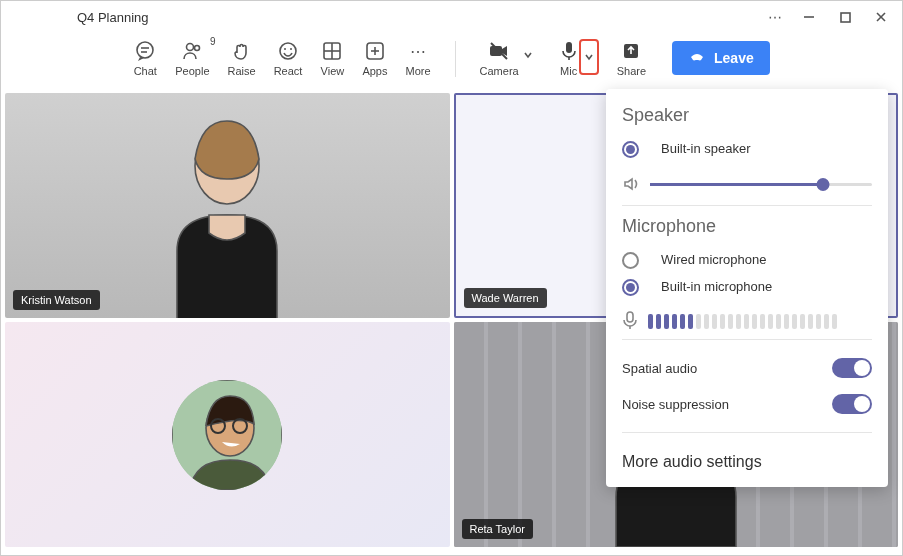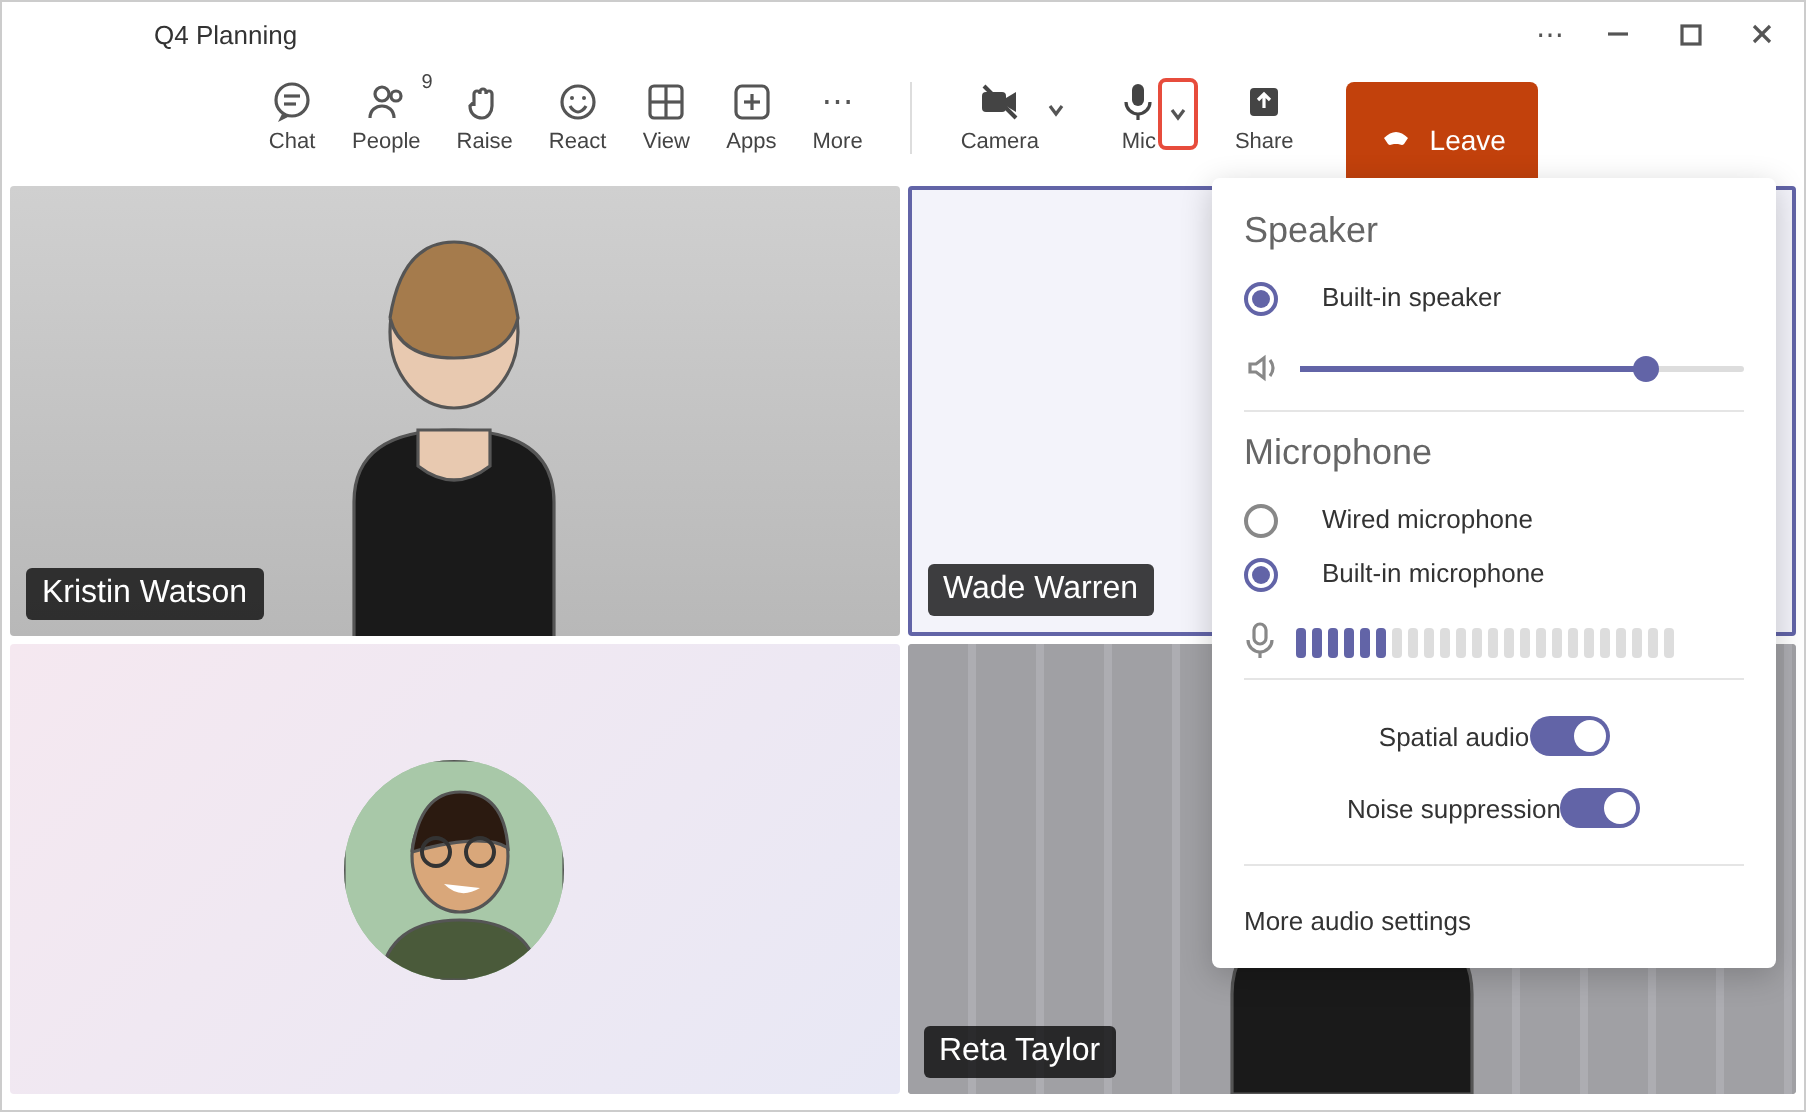--- a/index.html
+++ b/index.html
@@ -10,50 +10,50 @@
 .winbtn{width:34px;height:28px;display:flex;align-items:center;justify-content:center;color:#555;font-size:14px}
 .dots{width:28px;text-align:center;letter-spacing:2px;color:#555}
 .toolbar{height:56px;display:flex;align-items:flex-start;justify-content:center;gap:18px;padding-top:6px}
 .titem{display:flex;flex-direction:column;align-items:center;gap:2px;font-size:11px;color:#444;position:relative}
 .ticn{width:24px;height:24px;display:flex;align-items:center;justify-content:center}
 .titem .sup{position:absolute;top:-3px;right:-6px;font-size:10px;color:#444}
 .divider{width:1px;height:36px;background:#ddd;margin:2px 6px}
 .twithchev{display:flex;align-items:flex-start}
 .chevbtn{width:22px;height:28px;display:flex;align-items:center;justify-content:center;color:#555;margin-left:-2px;margin-top:2px}
 .chevred{border:2px solid #e74c3c;border-radius:4px;height:36px;width:20px;margin-top:0}
-.leavebtn{background:#c2410c;color:#fff;border-radius:4px;padding:20px 16px;font-size:14px;display:flex;align-items:center;gap:8px;margin-left:8px;margin-top:2px;font-weight:400}
+.leavebtn{background:#3b82f6;color:#fff;border-radius:4px;padding:8px 16px;font-size:14px;display:flex;align-items:center;gap:8px;margin-left:8px;margin-top:2px;font-weight:700}
 .leavebtn svg{fill:#fff}
 .grid{display:grid;grid-template-columns:1fr 1fr;grid-template-rows:1fr 1fr;gap:4px;padding:4px;height:calc(100% - 92px);background:#fff}
 .tile{background:#e5e5e5;position:relative;border-radius:2px;overflow:hidden}
 .tile1{background:linear-gradient(#d0d0d0,#b8b8b8)}
 .tile2{background:#f3f3fa;border:2px solid #6264a7}
 .tile3{background:linear-gradient(135deg,#f5e8f0,#e8e8f5)}
 .tile4{background:linear-gradient(#bfc0c2,#9a9898)}
-.namebadge{position:absolute;bottom:8px;left:8px;background:rgba(0,0,0,.75);color:#fff;font-size:16px;padding:4px 8px;border-radius:3px}
+.namebadge{position:absolute;bottom:8px;left:8px;background:rgba(0,0,0,.75);color:#fff;font-size:11px;padding:4px 8px;border-radius:3px}
 .avatar{position:absolute;top:50%;left:50%;transform:translate(-50%,-50%);width:110px;height:110px;border-radius:50%;background:#9fbf9f;overflow:hidden}
 .person{position:absolute;top:18px;left:50%;transform:translateX(-50%);width:160px;height:210px}
 .popup{position:absolute;top:88px;right:14px;width:282px;background:#fff;box-shadow:0 4px 16px rgba(0,0,0,.2);border-radius:4px;padding:16px;font-size:13px;color:#333}
 .phead{font-size:18px;color:#666;margin-bottom:10px}
 .popt{display:flex;gap:22px;padding:5px 0}
 .radio{width:17px;height:17px;border:2px solid #888;border-radius:50%;display:flex;align-items:center;justify-content:center;flex-shrink:0}
 .radio.sel{border-color:#6264a7}
 .radio.sel::after{content:"";width:9px;height:9px;background:#6264a7;border-radius:50%}
 .volrow{display:flex;align-items:center;gap:10px;margin:12px 0}
 .voltrack{flex:1;height:3px;background:#ddd;position:relative;border-radius:2px}
 .volfill{position:absolute;left:0;top:0;height:3px;background:#6264a7;width:78%}
 .volthumb{position:absolute;left:78%;top:-5px;width:13px;height:13px;background:#6264a7;border-radius:50%;transform:translateX(-50%)}
 .divline{border:none;border-top:1px solid #e5e5e5;margin:10px 0}
 .micbars{display:flex;gap:3px;align-items:flex-end;height:18px}
 .mbar{width:5px;height:15px;background:#ddd;border-radius:2px}
 .mbar.on{background:#6264a7}
 .microw{display:flex;align-items:center;gap:10px;margin-top:10px}
-.togrow{display:flex;align-items:center;justify-content:center;padding:8px 0}
+.togrow{display:flex;align-items:center;justify-content:space-between;padding:8px 0}
 .toggle{width:40px;height:20px;background:#6264a7;border-radius:10px;position:relative}
 .toggle::after{content:"";position:absolute;right:2px;top:2px;width:16px;height:16px;background:#fff;border-radius:50%}
-.morelink{padding-top:10px;font-size:13px}
+.morelink{padding-top:10px;font-size:16px}
 svg{stroke:#555;fill:none;stroke-width:1.6}
 .buildings{position:absolute;inset:0;background:repeating-linear-gradient(90deg,#a0a0a4 0 30px,#adadb2 30px 34px)}
 </style>
 </head>
 <body>
 
 <div class="titlebar">
   <div class="title">Q4 Planning</div>
   <div class="winbtns">
     <div class="winbtn dots">⋯</div>

